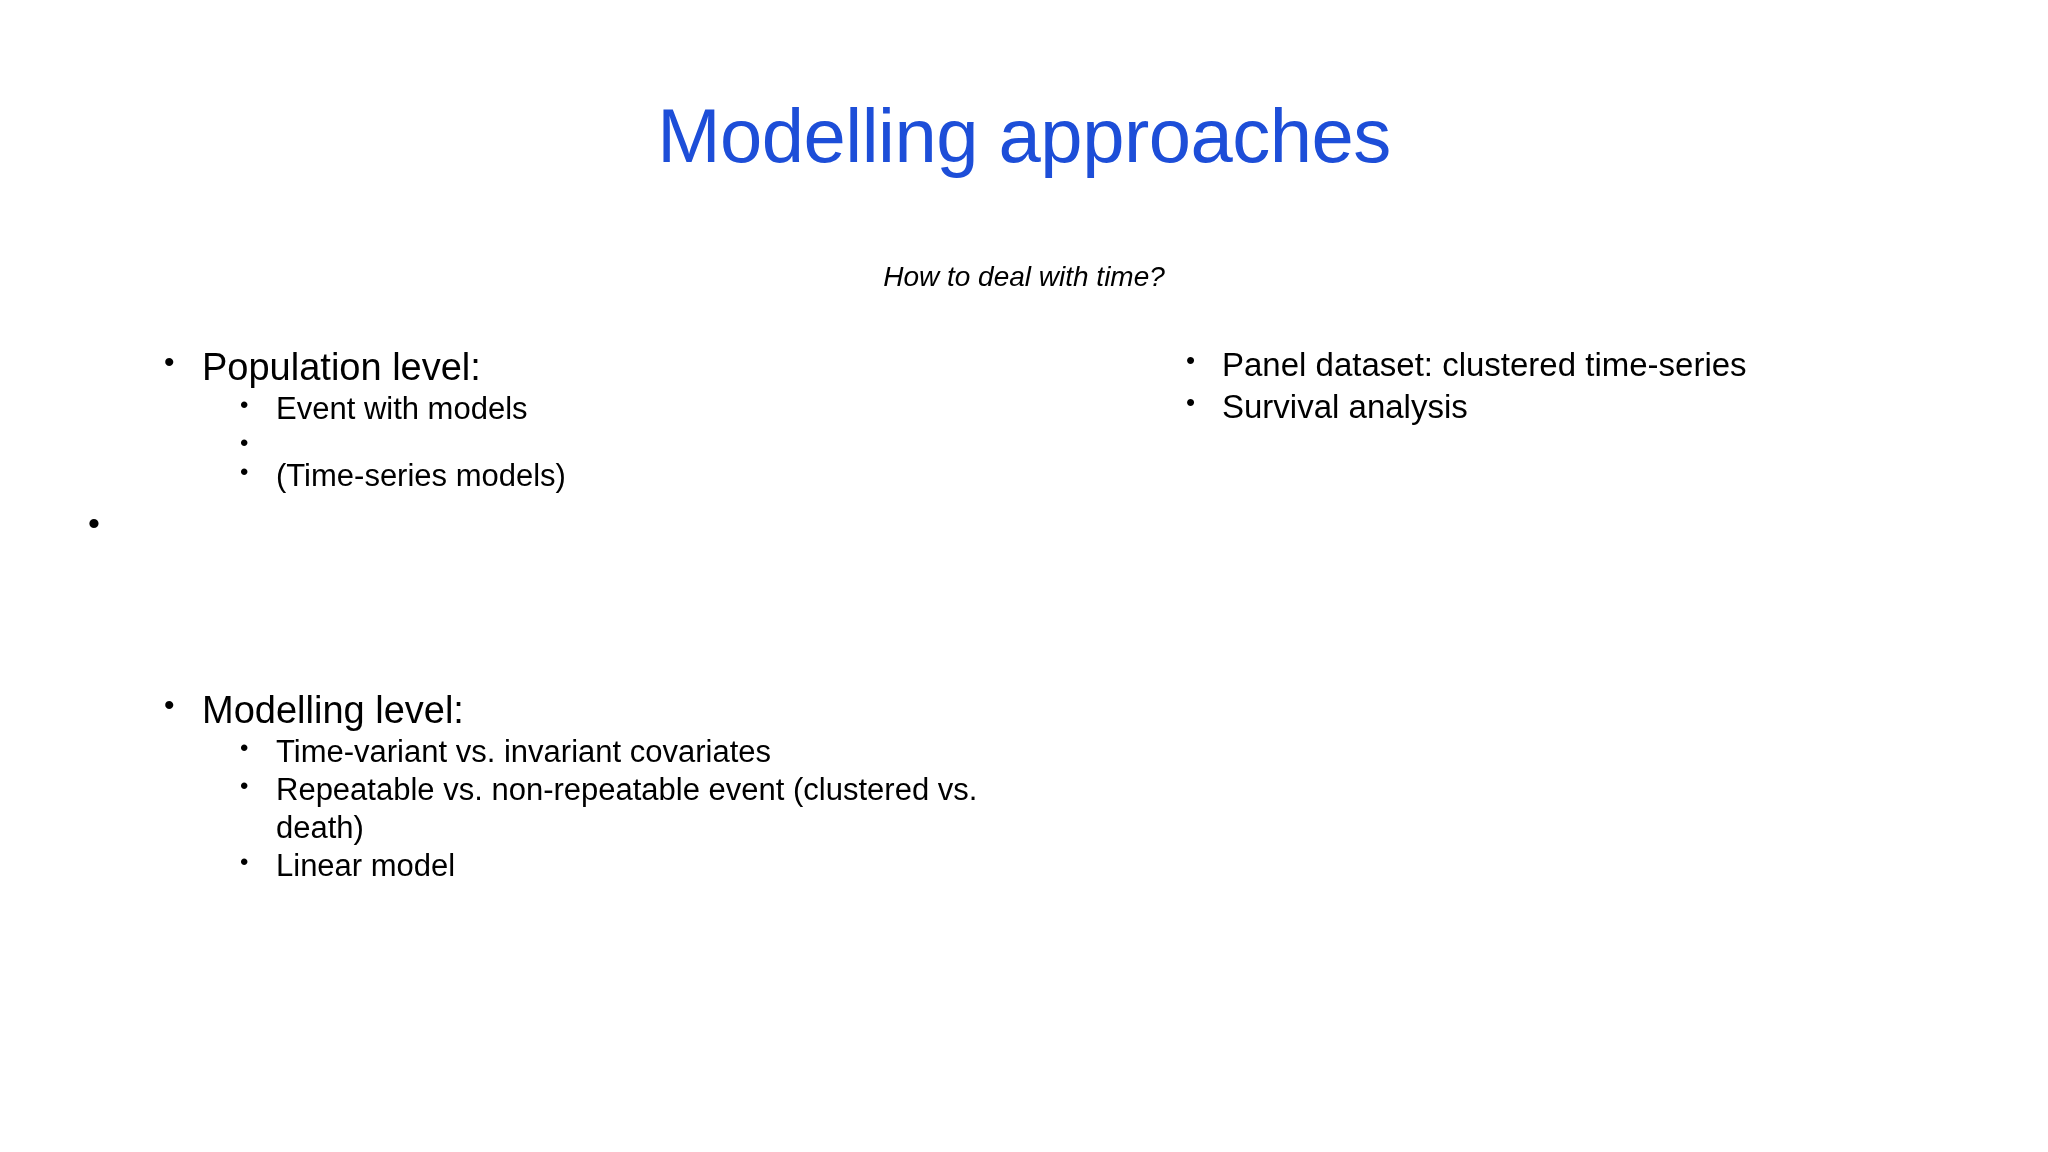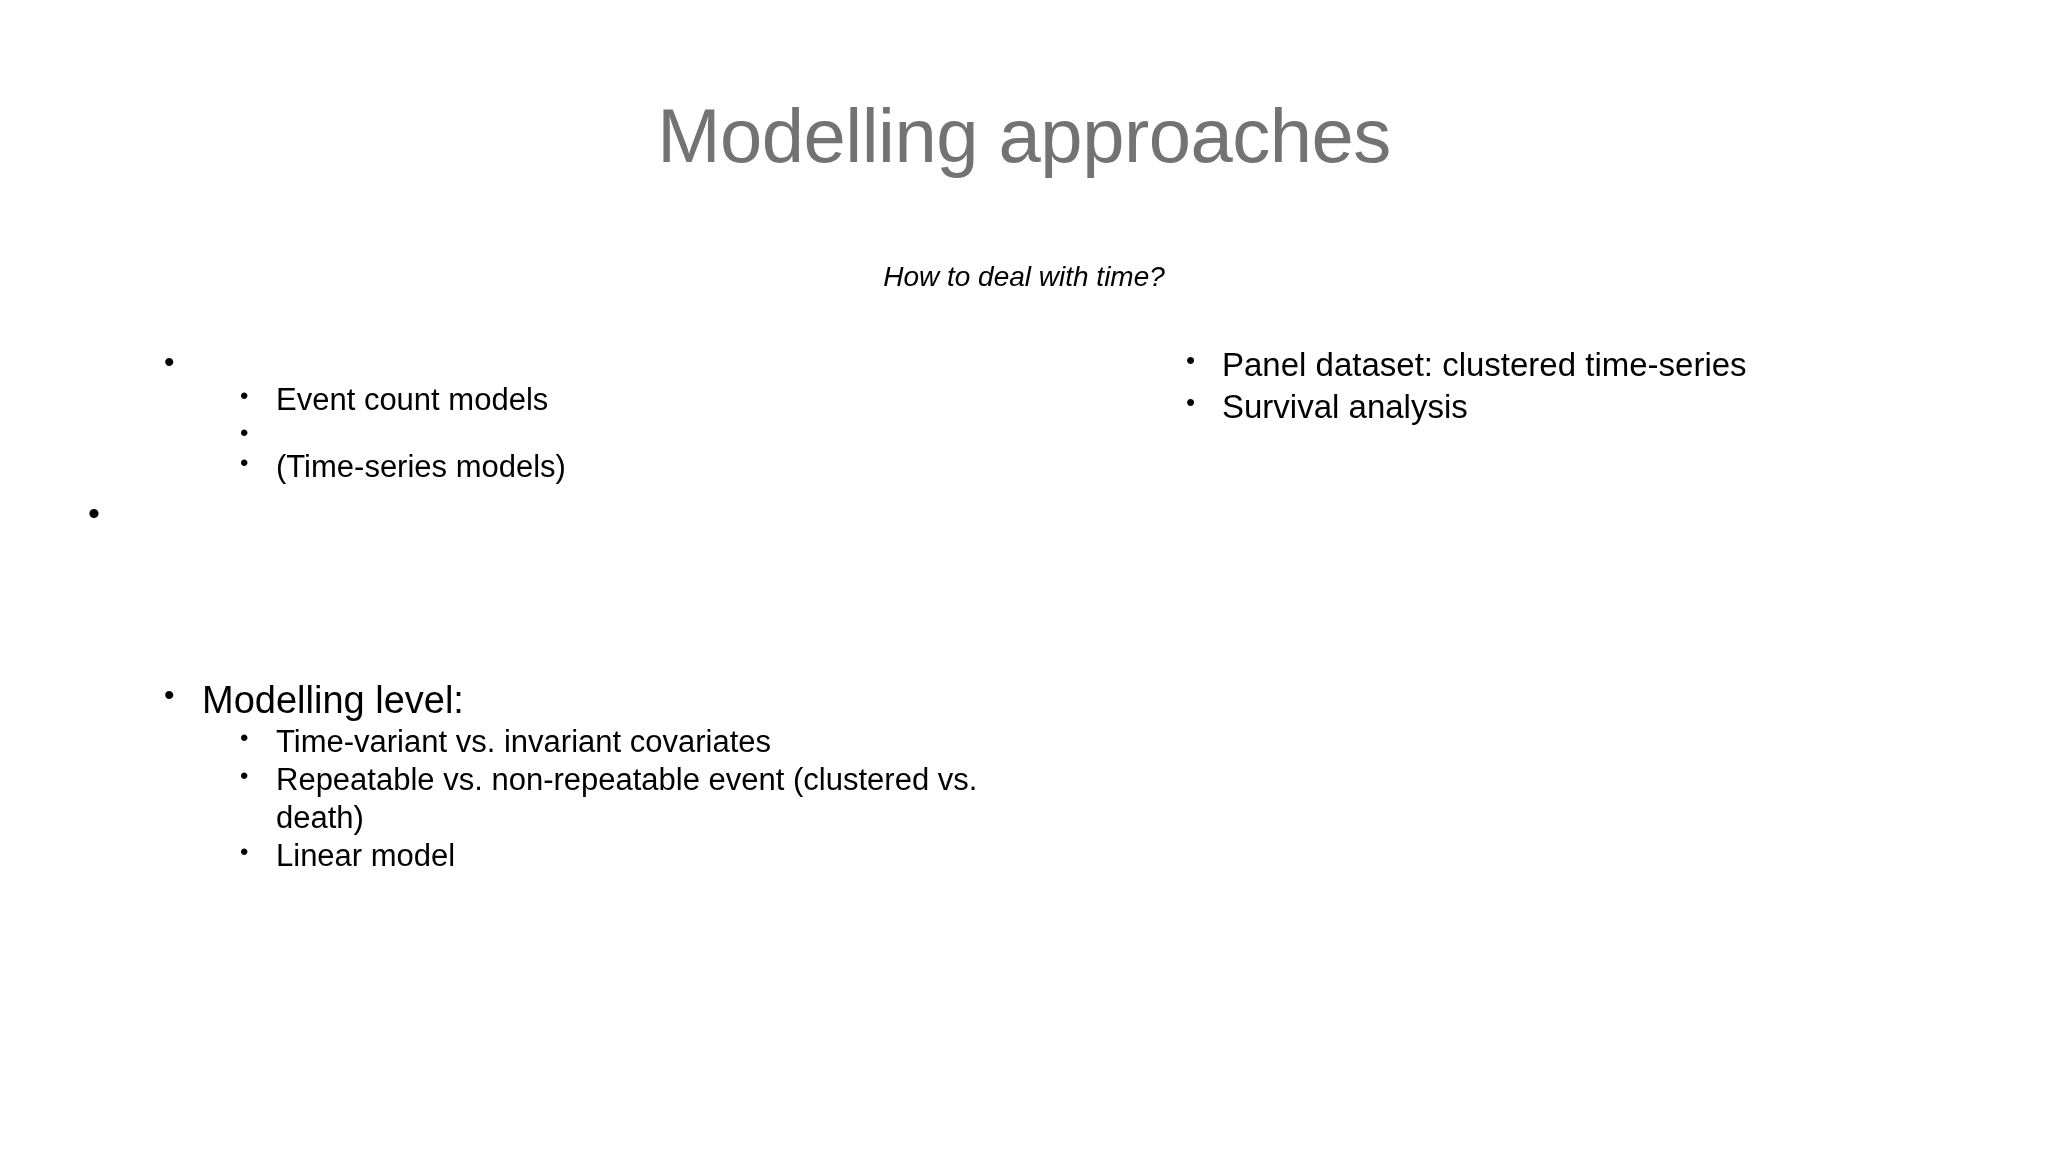--- a/index.html
+++ b/index.html
@@ -24,21 +24,21 @@
   .slide-title {
     position: absolute;
     left: 0;
     top: 96px;
     width: 2048px;
     text-align: center;
     font-size: 76px;
     line-height: 1.05;
     font-weight: 400;
     letter-spacing: -0.5px;
-    color: #737373;
+    color: #1d4ed8;
     white-space: nowrap;
   }
 
   
   .slide-subtitle {
     position: absolute;
     left: 0;
     top: 262px;
     width: 2048px;
     text-align: center;
@@ -126,25 +126,26 @@
 <div class="slide">
 
   <div class="slide-title">Modelling approaches</div>
 
   <div class="slide-subtitle">How to deal with time?</div>
 
   <div class="col col-left">
 
     <div class="bullet lvl1">
       <span class="marker">•</span>
-    </div>
-
-    <div class="bullet lvl2">
-      <span class="marker">•</span>
-      <span class="btext">Event count models</span>
+      <span class="btext">Population level:</span>
+    </div>
+
+    <div class="bullet lvl2">
+      <span class="marker">•</span>
+      <span class="btext">Event with models</span>
     </div>
 
     <div class="bullet lvl2">
       <span class="marker">•</span>
     </div>
 
     <div class="bullet lvl2">
       <span class="marker">•</span>
       <span class="btext">(Time-series models)</span>
     </div>

